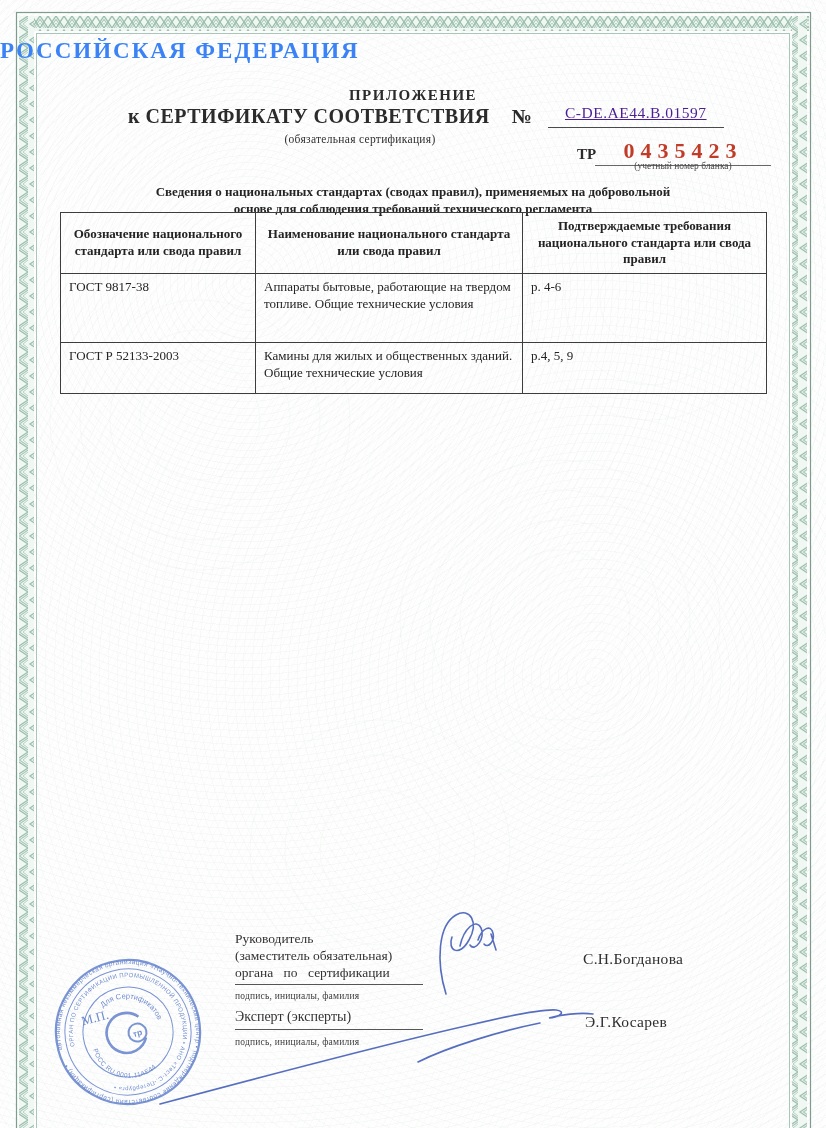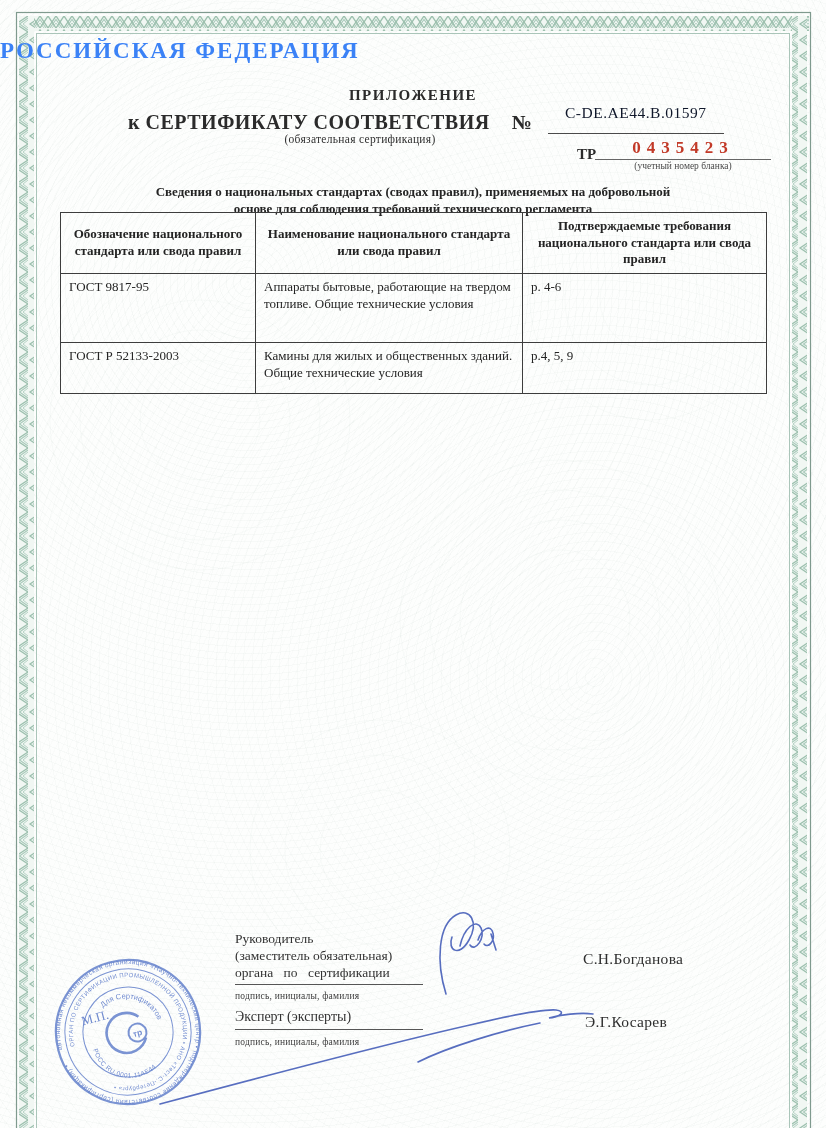--- a/index.html
+++ b/index.html
@@ -28,30 +28,30 @@
     left:0;right:0;top:87px;text-align:center;
     font-size:15px;font-weight:bold;letter-spacing:1.5px;color:#2b2b2b;
   }
   .cert-row{
     left:128px;top:104px;display:flex;align-items:flex-end;gap:16px;
   }
   .cert-label{font-size:20px;font-weight:bold;letter-spacing:0.5px;color:#2b2b2b;white-space:nowrap;}
   .num-sign{font-size:20px;font-weight:bold;color:#2b2b2b;margin-left:6px;}
   .cert-num-field{
     width:176px;border-bottom:1px solid #4a4a4a;text-align:center;
-    font-size:15.5px;color:#0f172a;padding-bottom:11px;letter-spacing:0.5px;
+    font-size:15.5px;color:#4c1d95;padding-bottom:5px;letter-spacing:0.5px;text-decoration:underline;
   }
   .cert-kind{
     left:150px;top:133px;width:420px;text-align:center;
     font-size:11.5px;font-weight:normal;color:#2f2f2f;letter-spacing:0.3px;
   }
   .tr-label{left:577px;top:146px;font-size:15px;font-weight:bold;color:#2b2b2b;}
   .blank-field{
     left:595px;top:138px;width:176px;border-bottom:1px solid #666;
-    text-align:center;font-size:17px;font-weight:bold;letter-spacing:6px;
+    text-align:center;font-size:22px;font-weight:bold;letter-spacing:6px;
     color:#c23a28;padding-bottom:1px;
   }
   .blank-caption{
     left:595px;top:161px;width:176px;text-align:center;
     font-size:9.5px;color:#4a4a4a;
   }
   .intro{
     left:36px;top:183px;width:754px;text-align:center;
     font-size:13px;font-weight:bold;line-height:1.32;color:#242424;
   }
@@ -179,21 +179,21 @@
       </colgroup>
     <thead>
       <tr>
         <th>Обозначение национального стандарта или свода правил</th>
         <th>Наименование национального стандарта или свода правил</th>
         <th>Подтверждаемые требования национального стандарта или свода правил</th>
       </tr>
     </thead>
     <tbody>
       <tr>
-        <td class="h1">ГОСТ 9817-95</td>
+        <td class="h1">ГОСТ 9817-38</td>
         <td class="h1">Аппараты бытовые, работающие на твердом топливе. Общие технические условия</td>
         <td class="h1">р. 4-6</td>
       </tr>
       <tr>
         <td class="h2">ГОСТ Р 52133-2003</td>
         <td class="h2">Камины для жилых и общественных зданий. Общие технические условия</td>
         <td class="h2">р.4, 5, 9</td>
       </tr>
     </tbody>
   </table>

